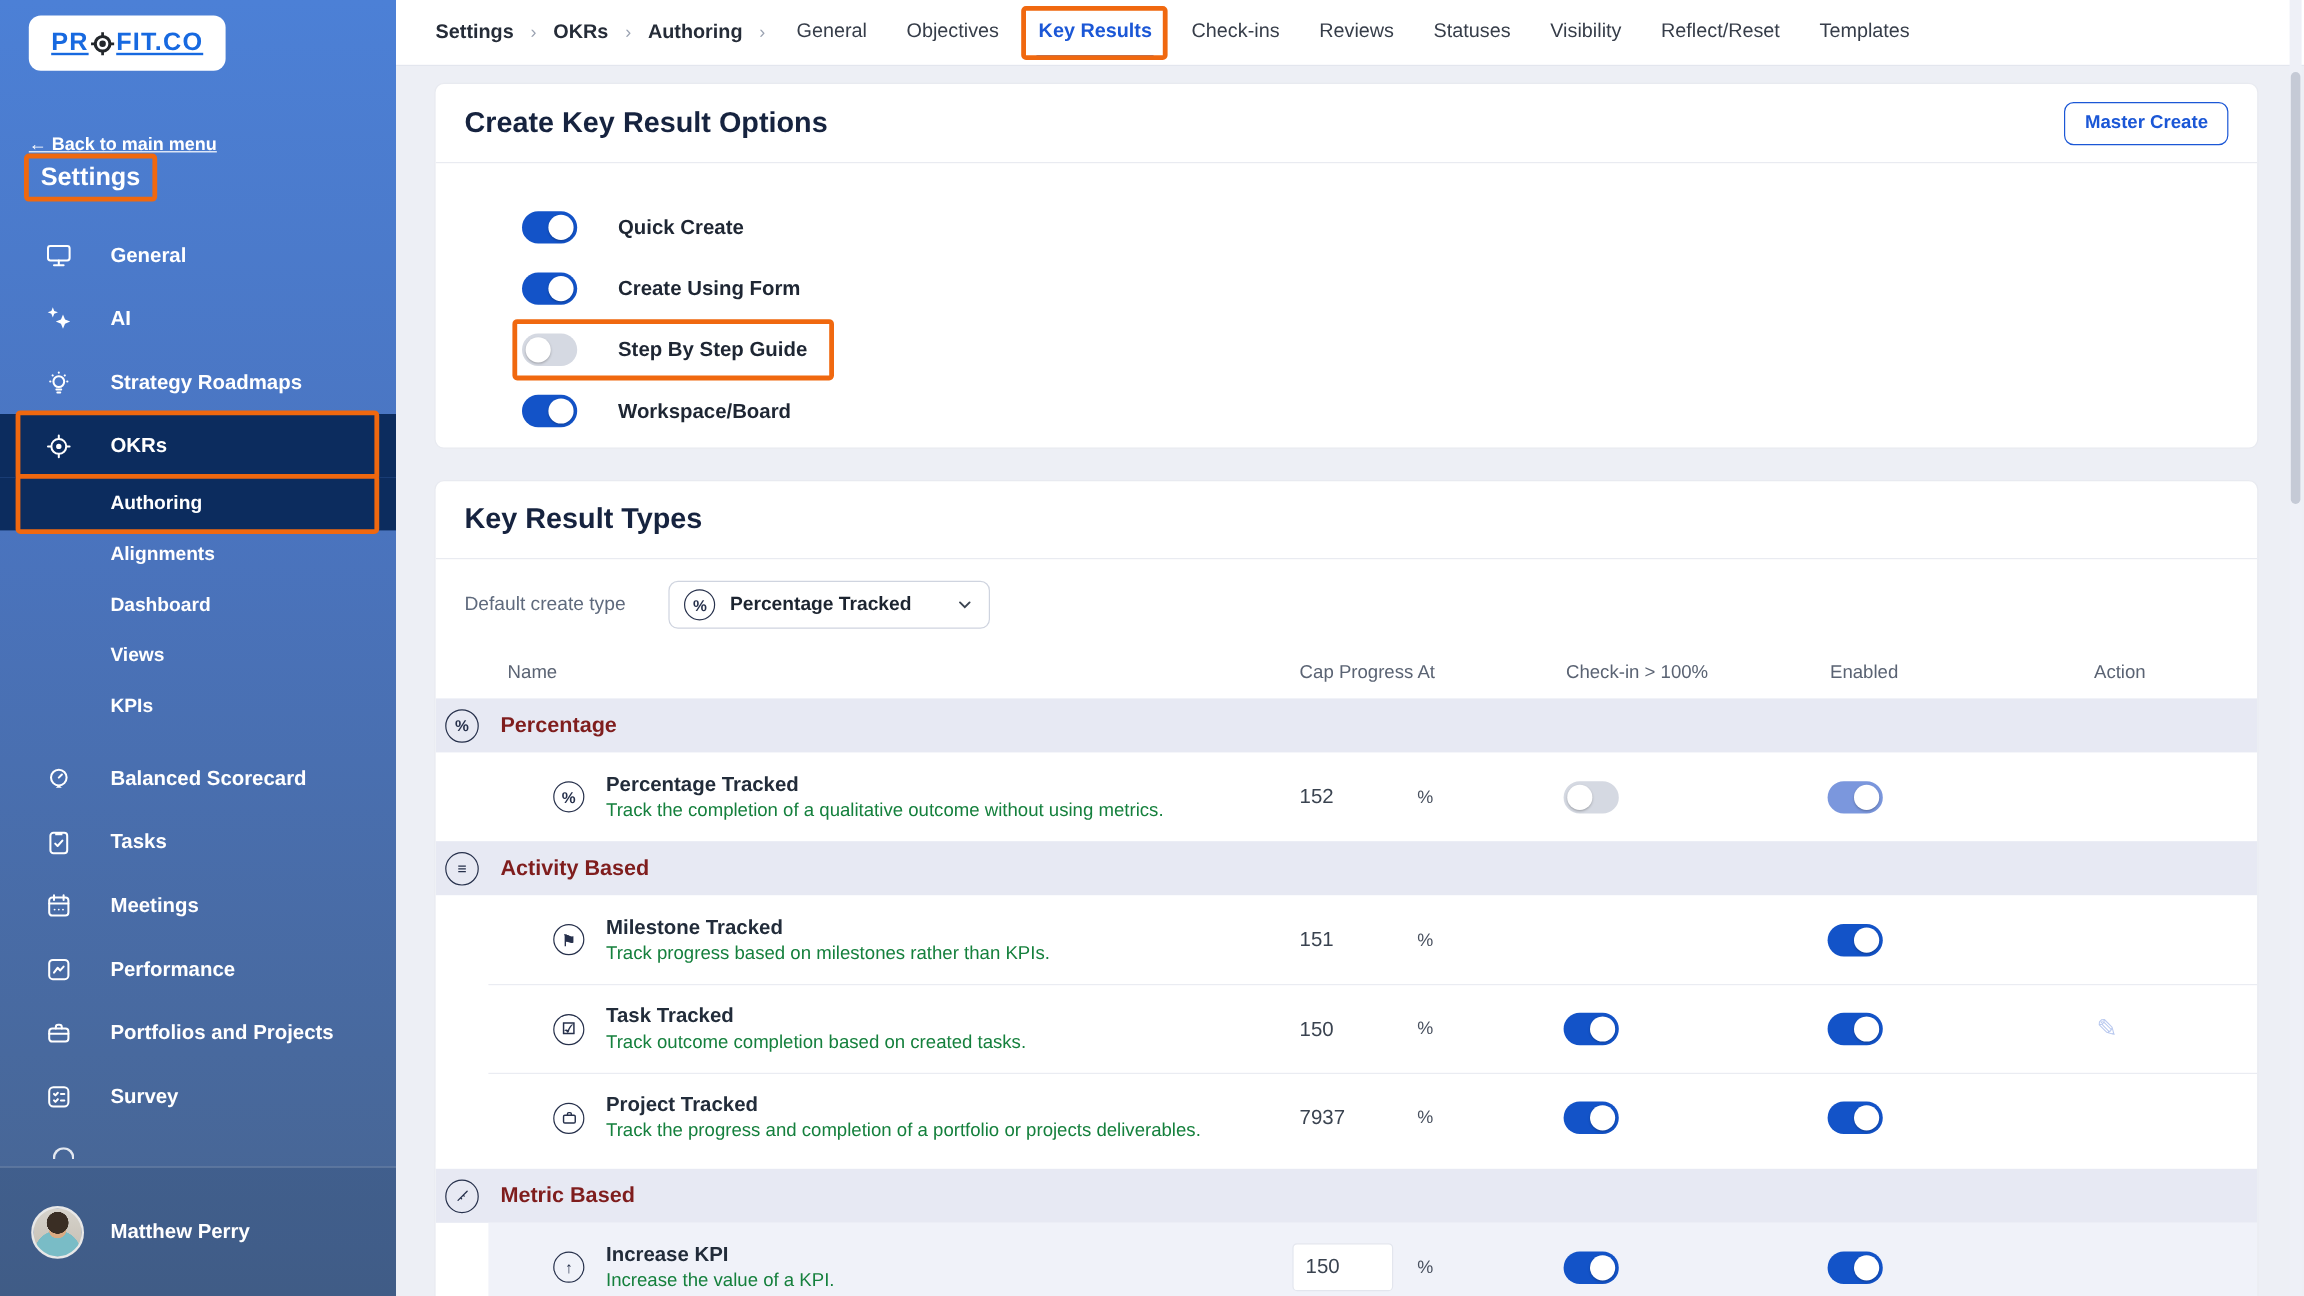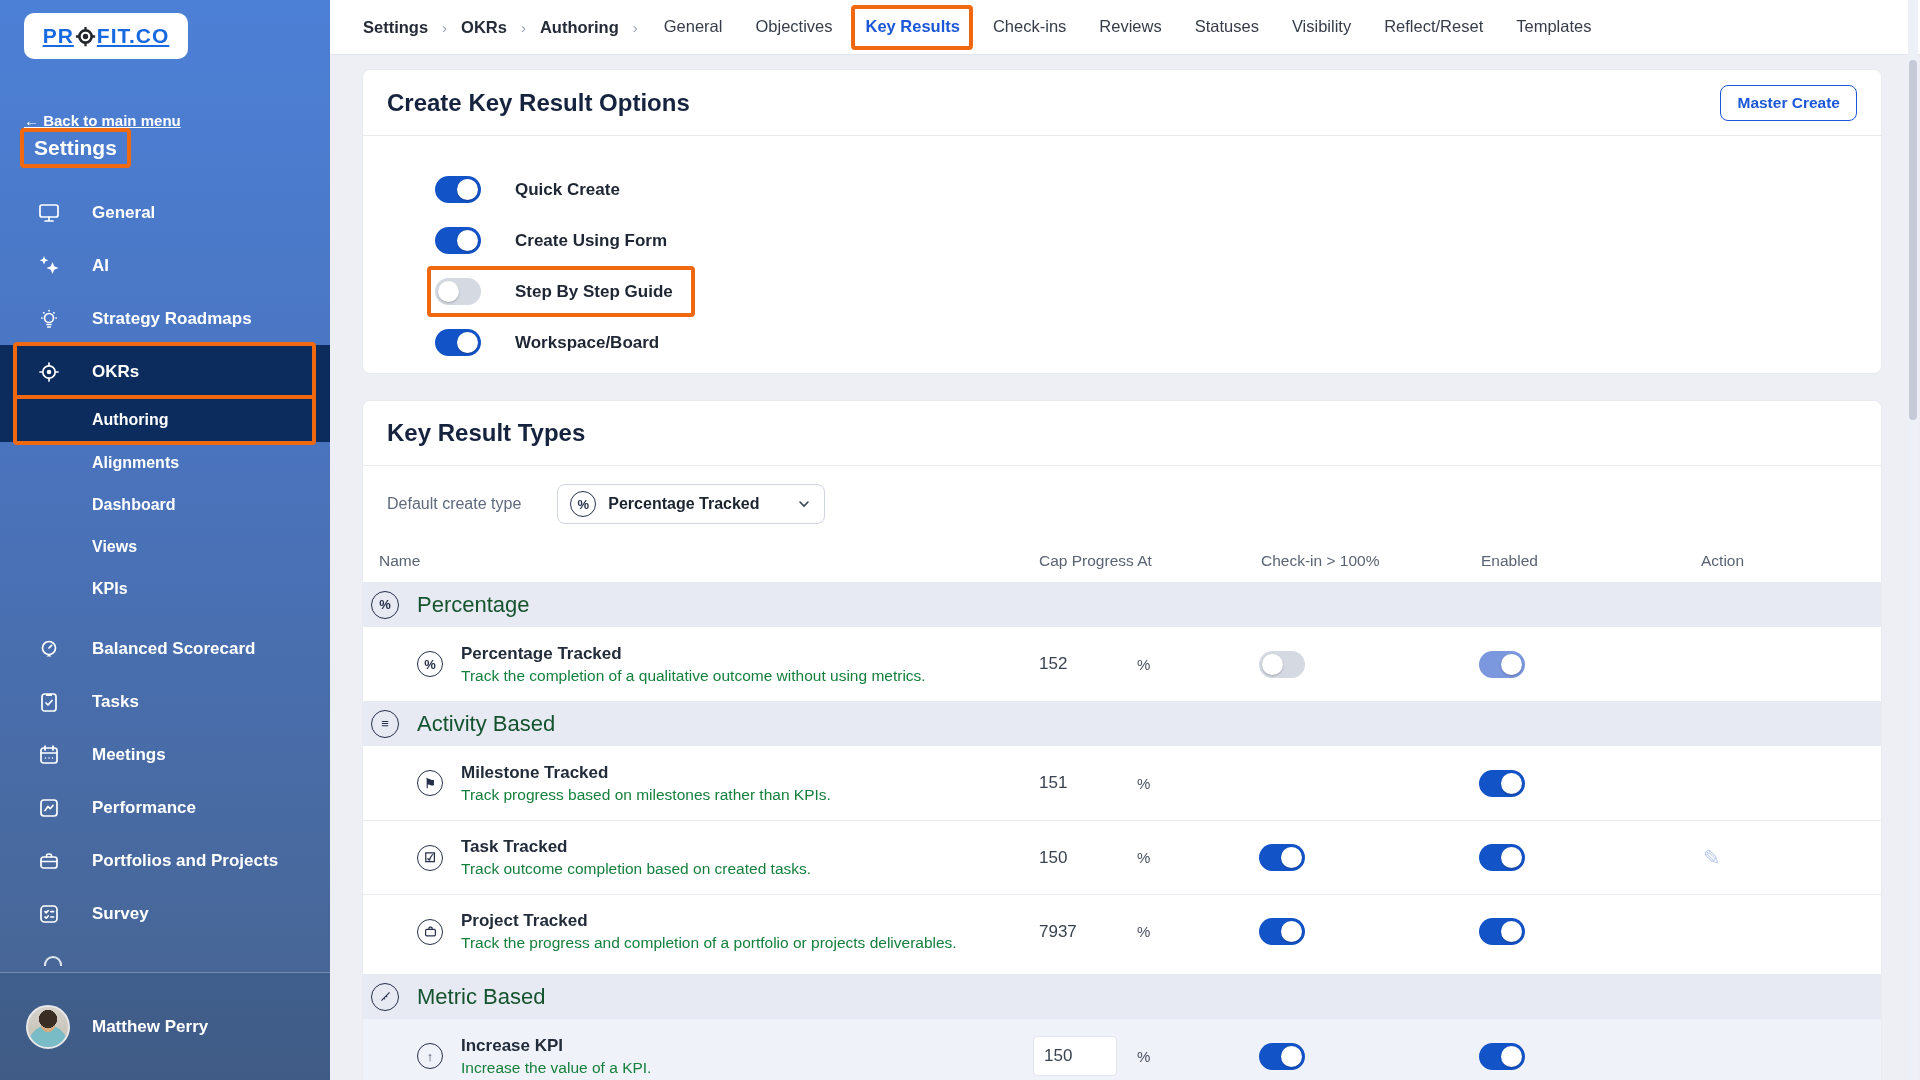--- a/index.html
+++ b/index.html
@@ -65,28 +65,28 @@
 
   #card2 { top:400px; height:700px; }
   .default-row { display:flex; align-items:center; padding:18px 24px 16px; gap:36px; }
   .default-label { font-size:16px; color:#5f6a7d; }
   .dropdown { display:flex; align-items:center; gap:12px; border:1px solid #cfd4df; border-radius:8px; height:40px; padding:0 14px 0 12px; cursor:pointer; background:#fff; }
   .dropdown-value { font-size:16px; font-weight:600; color:#1c2430; margin-right:26px; }
   .circle-ic { width:26px; height:26px; border:1.6px solid #26304b; border-radius:50%; color:#26304b;
     display:flex; align-items:center; justify-content:center; font-size:13px; font-weight:700; flex:none; background:transparent; }
   .chev { width:12px; height:12px; flex:none; }
 
-  .tgrid { display:grid; grid-template-columns:640px 90px 140px 220px 220px 1fr; align-items:center; }
+  .tgrid { display:grid; grid-template-columns:640px 90px 140px 220px 220px 1fr; align-items:center;margin-left:44px; }
   .thead { height:42px; color:#5a6373; font-size:15.5px; }
   .thead > div { padding-left:28px; }
   .thead .h-name { padding-left:16px; }
   .thead .h-cap { padding-left:36px; }
 
   .group-row { height:45px; background:#e7e9f3; display:flex; align-items:center; gap:18px; padding-left:8px; }
-  .group-title { font-size:22px; font-weight:400; color:#14532d; }
+  .group-title { font-size:18px; font-weight:700; color:#7f1d1d; }
   .group-row .circle-ic { width:28px; height:28px; }
 
   .type-row { height:74px; }
   .type-row + .type-row { border-top:1px solid #eaecf2; }
   .name-cell { display:flex; align-items:center; gap:18px; padding-left:54px; }
   .name-stack { display:flex; flex-direction:column; gap:3px; }
   .tname { font-size:17px; font-weight:600; color:#222c3a; }
   .tdesc { font-size:15.5px; color:#15803d; }
   .cap-cell { padding-left:36px; font-size:17px; color:#3a4350; }
   .unit-cell { padding-left:44px; font-size:15px; color:#4a5260; }

